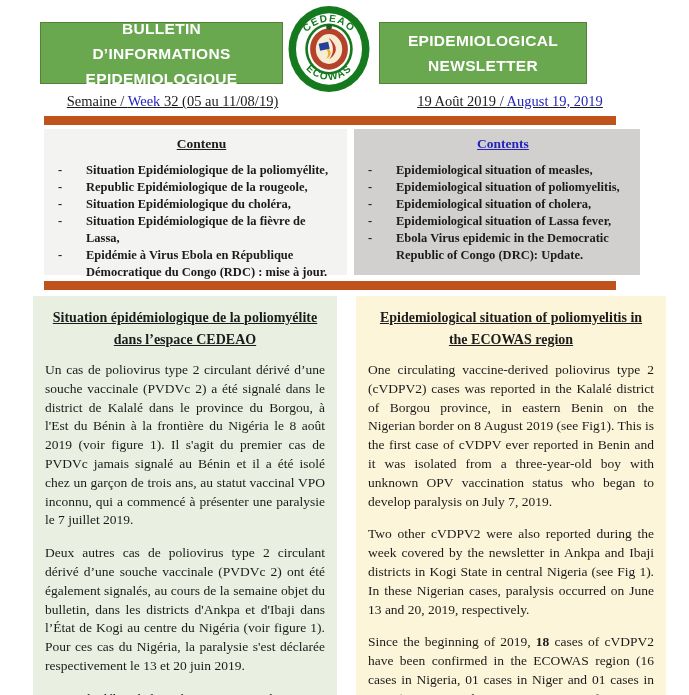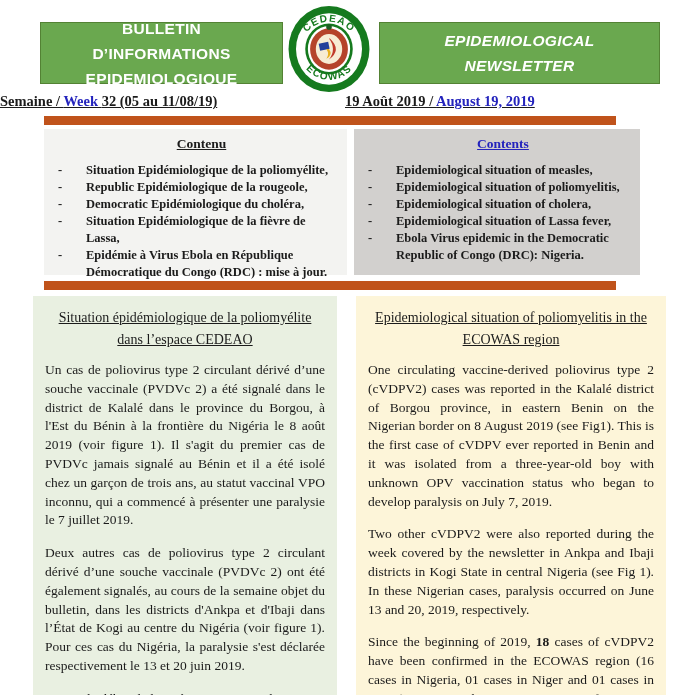--- a/index.html
+++ b/index.html
@@ -38,33 +38,34 @@
     font-family:"Liberation Sans", sans-serif;
     font-weight:bold;
     font-size:15.5px;
     letter-spacing:.3px;
     text-align:center;
     display:flex;align-items:center;justify-content:center;
     line-height:25px;
     padding:0 18px;
   }
   .green-box.fr{margin-left:40px;width:243px;}
-  .green-box.en{width:281px;font-style:italic;}
+  .green-box.en{width:208px;}
   .logo-wrap{
     width:92px;height:92px;
     margin-top:0;
     display:flex;align-items:center;justify-content:center;
     flex:0 0 auto;
   }
   .header-spacer{width:4px;}
   
   .date-row{display:flex;margin-top:1px;}
   .date-cell{
-    font-weight:bold;font-size:14.5px;
+    font-weight:normal;font-size:14.5px;
     text-decoration:underline;
+    text-align:center;
     white-space:nowrap;
   }
   .date-cell.left{width:345px;}
   .date-cell.right{width:330px;}
   .seg-blue{color:var(--blue);}
   .seg-bold{font-weight:bold;}
   
   .orange-bar{
     margin-left:44px;width:572px;height:9px;
     background:var(--orange);
@@ -91,21 +92,21 @@
   .citem::before{
     content:"-";
     position:absolute;left:14px;top:0;
   }
   
   .columns-row{display:flex;margin-top:6px;align-items:stretch;}
   .article{padding:9px 12px 20px 12px;}
   .article.fr{margin-left:33px;width:304px;background:var(--left-col-bg);}
   .article.en{margin-left:19px;width:310px;background:var(--right-col-bg);}
   .article-title{
-    text-align:center;font-weight:normal;font-size:14px;line-height:22px;
+    text-align:center;font-weight:bold;font-size:14px;line-height:22px;
     text-decoration:underline;
     margin:2px 4px 10px 4px;
   }
   .article p{
     text-align:justify;
     font-size:13.5px;line-height:18.8px;
     margin-bottom:14px;
   }
 </style>
 </head>
@@ -146,31 +147,31 @@
     <div class="date-cell right"><span>19 Août 2019 / </span><span class="seg-blue">August 19, 2019</span></div>
   </div>
 
   <div class="orange-bar top"></div>
 
   <div class="contents-row">
     <div class="contents-panel fr">
       <div class="contents-heading">Contenu</div>
       <div class="citem">Situation Epidémiologique de la poliomyélite,</div>
       <div class="citem">Republic Epidémiologique de la rougeole,</div>
-      <div class="citem">Democratic Epidémiologique du choléra,</div>
+      <div class="citem">Situation Epidémiologique du choléra,</div>
       <div class="citem">Situation Epidémiologique de la fièvre de Lassa,</div>
       <div class="citem">Epidémie à Virus Ebola en République Démocratique du Congo (RDC) : mise à jour.</div>
     </div>
     <div class="contents-panel en">
       <div class="contents-heading linked">Contents</div>
       <div class="citem">Epidemiological situation of measles,</div>
       <div class="citem">Epidemiological situation of poliomyelitis,</div>
       <div class="citem">Epidemiological situation of cholera,</div>
       <div class="citem">Epidemiological situation of Lassa fever,</div>
-      <div class="citem">Ebola Virus epidemic in the Democratic Republic of Congo (DRC): Nigeria.</div>
+      <div class="citem">Ebola Virus epidemic in the Democratic Republic of Congo (DRC): Update.</div>
     </div>
   </div>
 
   <div class="orange-bar mid"></div>
 
   <div class="columns-row">
     <div class="article fr">
       <div class="article-title">Situation épidémiologique de la poliomyélite dans l’espace CEDEAO</div>
       <p><span>Un cas de poliovirus type 2 circulant dérivé d’une souche vaccinale (PVDVc 2) a été signalé dans le district de Kalalé dans le province du Borgou, à l'Est du Bénin à la frontière du Nigéria le 8 août 2019 (voir figure 1). Il s'agit du premier cas de PVDVc jamais signalé au Bénin et il a été isolé chez un garçon de trois ans, au statut vaccinal VPO inconnu, qui a commencé à présenter une paralysie le 7 juillet 2019.</span></p>
       <p><span>Deux autres cas de poliovirus type 2 circulant dérivé d’une souche vaccinale (PVDVc 2) ont été également signalés, au cours de la semaine objet du bulletin, dans les districts d'Ankpa et d'Ibaji dans l’État de Kogi au centre du Nigéria (voir figure 1). Pour ces cas du Nigéria, la paralysie s'est déclarée respectivement le 13 et 20 juin 2019.</span></p>

